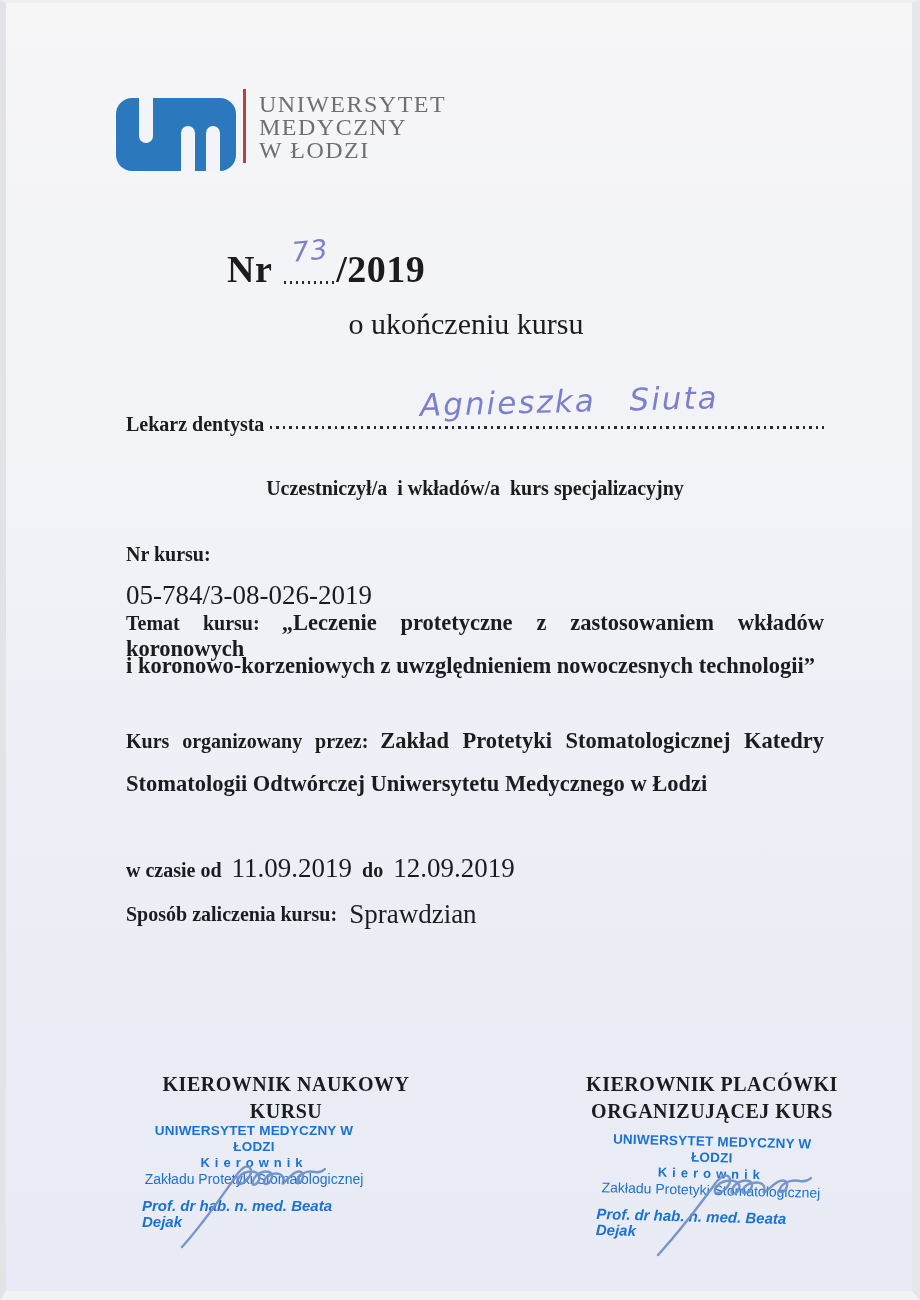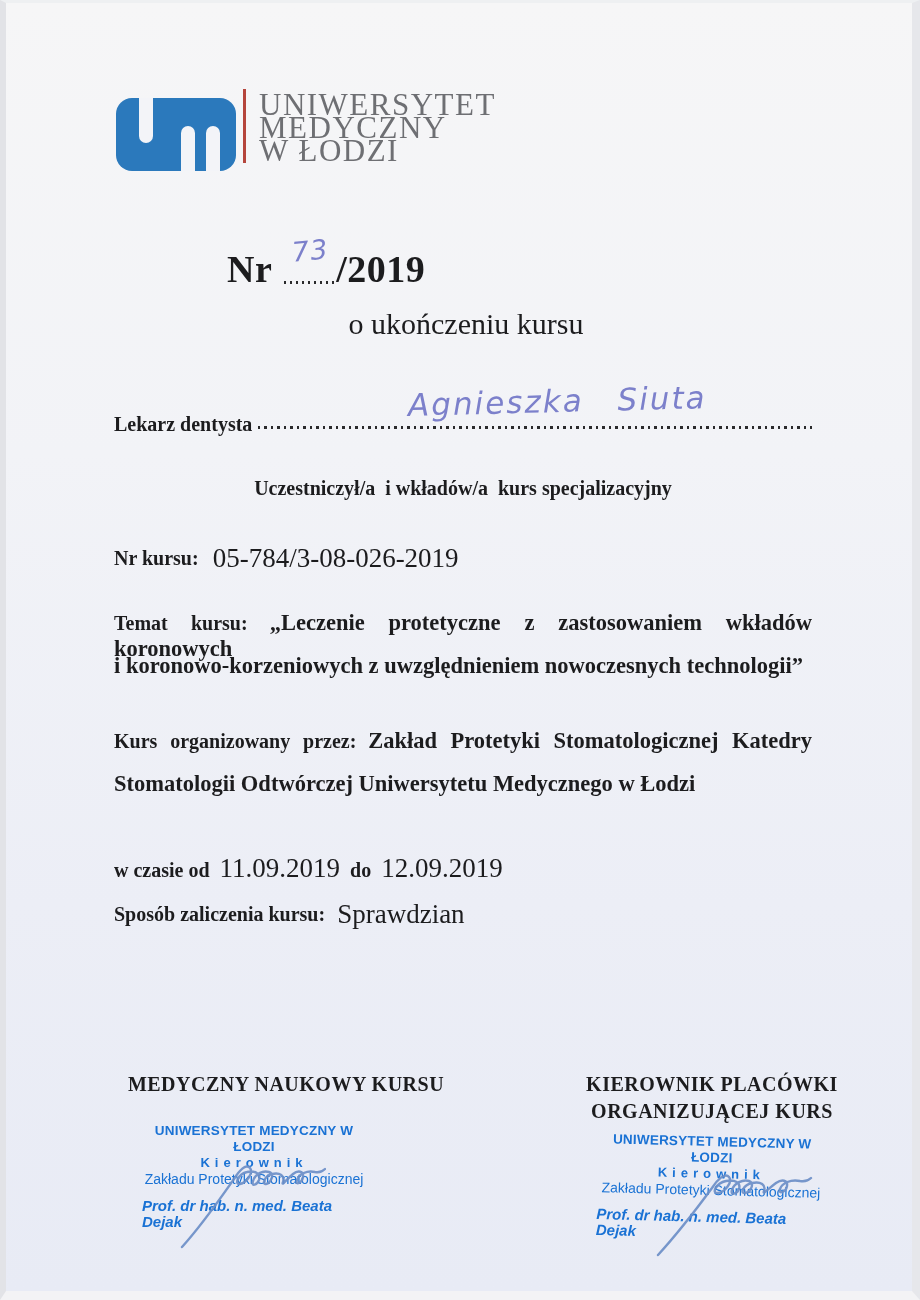--- a/index.html
+++ b/index.html
@@ -14,44 +14,44 @@
     position:absolute;inset:0;box-sizing:border-box;
     background:linear-gradient(180deg,#f6f6f7 0%,#f2f3f7 35%,#ecEEf6 70%,#e8ebf5 100%);
     border-top:3px solid #eef0f2;
     border-left:6px solid #e2e3e7;
     border-right:8px solid #e6e7eb;
     border-bottom:9px solid #f3f3f5;
   }
   .abs{position:absolute;}
   
   .logo-divider{left:237px;top:86px;width:3px;height:74px;background:#b5453c;}
-  .logo-text{left:253px;top:90px;color:#6e6f73;font-size:31px;line-height:23px;letter-spacing:1.5px;font-family:"Liberation Serif",serif;}
+  .logo-text{left:253px;top:90px;color:#6e6f73;font-size:24px;line-height:23px;letter-spacing:1.5px;font-family:"Liberation Serif",serif;}
   
   .title-row{left:185px;top:244px;display:flex;align-items:flex-end;font-weight:bold;font-size:38px;letter-spacing:.5px;white-space:nowrap;}
   .title-gap{width:36px;}
   .title-nr-gap{width:12px;}
   .nr-dots{position:relative;width:52px;height:40px;}
   .nr-dots .dots{position:absolute;left:0;right:0;bottom:7px;height:3px;
     background-image:repeating-linear-gradient(90deg,#2a2a2c 0 2.5px,transparent 2.5px 6px);}
   .hand{font-family:"DejaVu Sans",sans-serif;font-style:italic;color:#7c80cb;}
   .nr-hand{position:absolute;left:8px;top:-16px;font-size:27px;font-weight:normal;transform:rotate(-6deg);letter-spacing:1px;}
   .subtitle{left:0;top:304px;width:920px;text-align:center;font-size:30px;}
   
-  .bodyline{left:108px;width:698px;}
+  .bodyline{left:120px;width:698px;}
   .lbl{font-weight:bold;font-size:20px;}
   .lbl-sm{font-weight:bold;font-size:20px;}
   .big{font-weight:normal;font-size:27px;}
   .mid{font-weight:bold;font-size:22.5px;}
   .lekarz-row{top:402px;display:flex;align-items:baseline;}
   .dotline{flex:1;position:relative;height:26px;margin-left:6px;}
   .dotline .dots{position:absolute;left:0;right:0;bottom:2px;height:3px;
     background-image:repeating-linear-gradient(90deg,#2a2a2c 0 2.5px,transparent 2.5px 6.5px);}
   .lekarz-name{position:absolute;left:150px;top:-22px;font-size:31px;letter-spacing:2px;word-spacing:22px;transform:rotate(-1.5deg);white-space:nowrap;}
   .participation{top:474px;text-align:center;white-space:pre;}
-  .courseno{top:540px;display:flex;align-items:center;gap:14px;}
+  .courseno{top:540px;display:flex;align-items:flex-start;gap:14px;flex-direction:column;}
   .just{text-align:justify;text-align-last:justify;}
   .topic1{top:607px;}
   .topic2{top:650px;}
   .org1{top:725px;}
   .org2{top:768px;}
   .period{top:834px;display:flex;align-items:baseline;gap:10px;margin-top:16px;}
   .grading{top:896px;display:flex;align-items:center;gap:12px;}
   
   .sig-header{font-weight:bold;font-size:20px;letter-spacing:.5px;text-align:center;line-height:27px;}
   .sig-header-left{left:118px;top:1068px;width:324px;}
@@ -129,21 +129,21 @@
     <span class="big">11.09.2019</span>
     <span class="lbl-sm">do</span>
     <span class="big">12.09.2019</span>
   </div>
 
   <div class="abs bodyline grading">
     <span class="lbl">Sposób zaliczenia kursu:</span>
     <span class="big">Sprawdzian</span>
   </div>
 
-  <div class="abs sig-header sig-header-left">MEDYCZNY NAUKOWY KURSU</div>
+  <div class="abs sig-header sig-header-left">KIEROWNIK NAUKOWY KURSU</div>
   <div class="abs sig-header sig-header-right">
     <div>KIEROWNIK PLACÓWKI</div>
     <div>ORGANIZUJĄCEJ KURS</div>
   </div>
 
   <div class="abs stamp stamp-left">
     <div class="l1">UNIWERSYTET MEDYCZNY W ŁODZI</div>
     <div class="l2">Kierownik</div>
     <div class="l3">Zakładu Protetyki Stomatologicznej</div>
     <div class="l4">Prof. dr hab. n. med. Beata Dejak</div>

